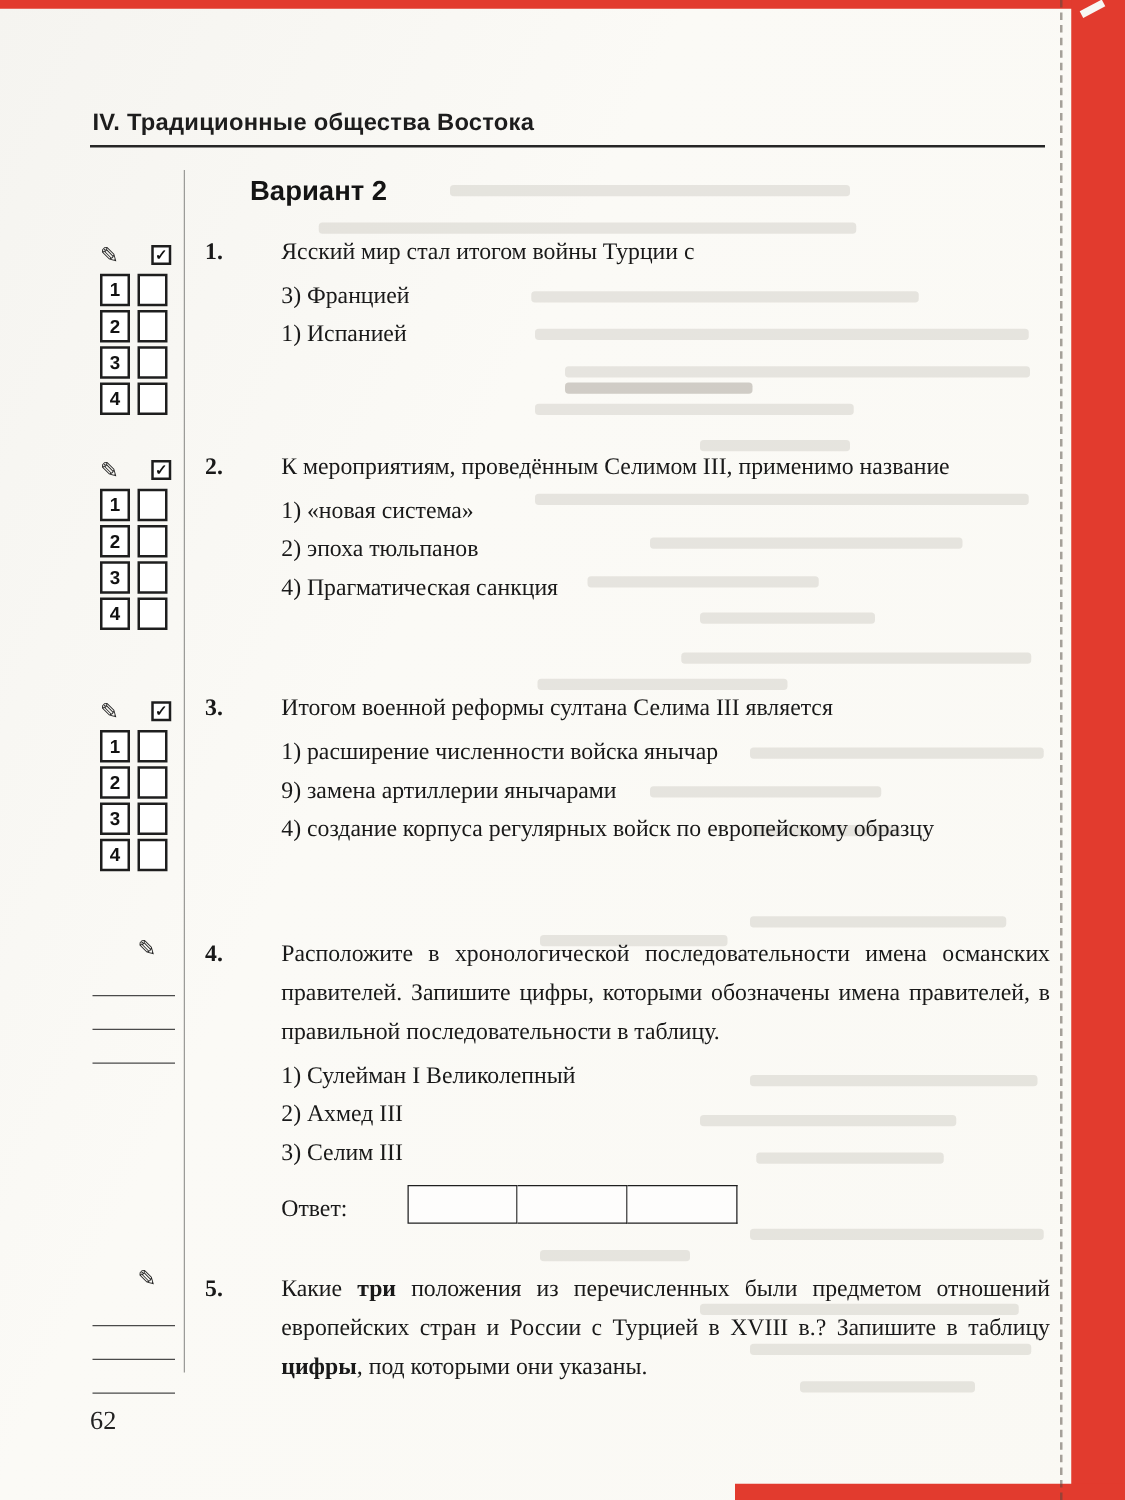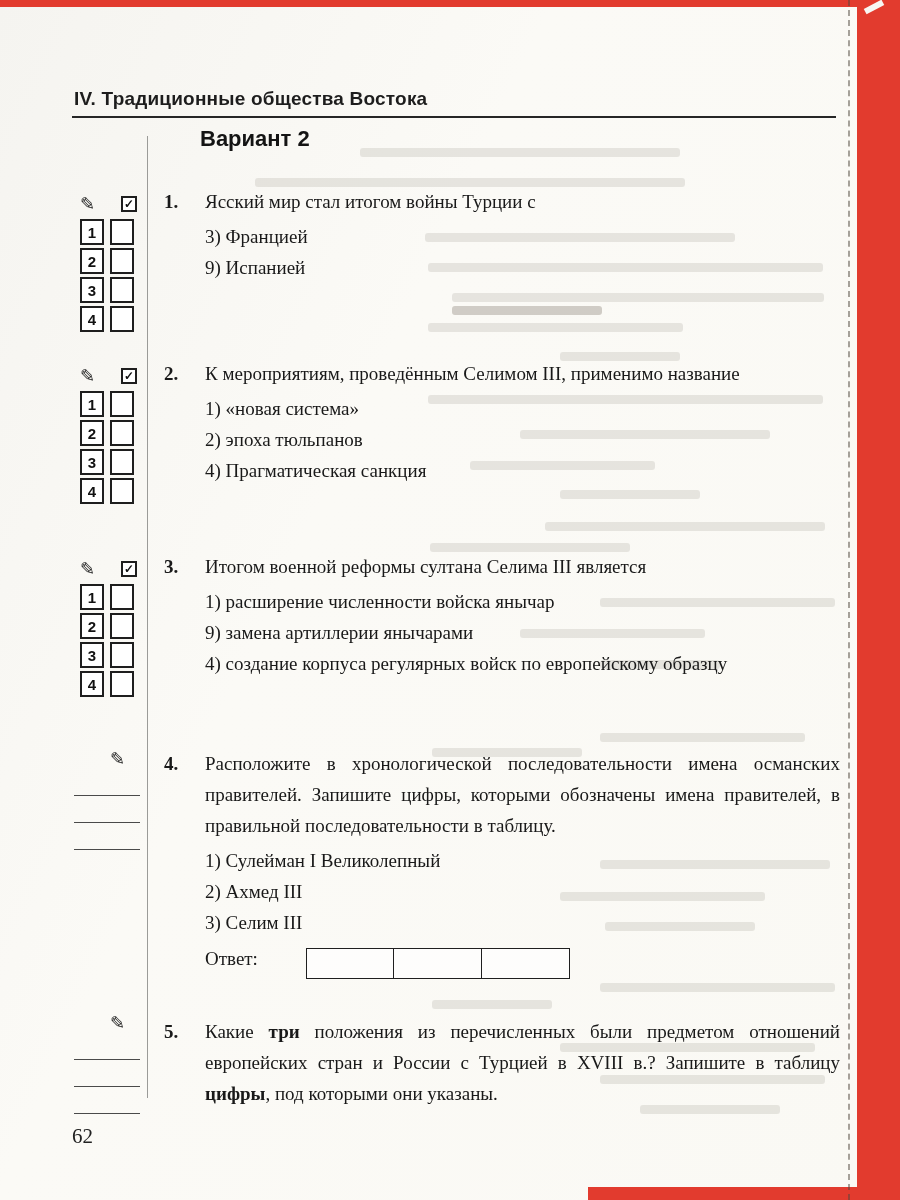--- a/index.html
+++ b/index.html
@@ -13,32 +13,32 @@
   .red-top    { position:absolute; top:0; left:0; width:100%; height:7px; background:var(--red); z-index:40; }
   .red-right  { position:absolute; top:0; right:0; width:43px; height:100%; background:var(--red); z-index:40; }
   .red-bottom { position:absolute; bottom:0; left:588px; width:312px; height:13px; background:var(--red); z-index:40; }
   .cut-dashes { position:absolute; top:0; left:848px; height:100%; width:0; border-left:2px dashed rgba(80,72,62,.5); z-index:41; }
   .notch      { position:absolute; top:4px; left:864px; width:20px; height:6px; background:#f8f7f3; transform:rotate(-28deg); z-index:42; }
 
   
   .section-header { position:absolute; left:74px; top:88px; font:bold 19px "Liberation Sans", sans-serif; color:#1d1d1d; letter-spacing:.2px; z-index:10; }
   .header-underline { position:absolute; left:72px; top:116px; width:764px; height:2px; background:#262626; z-index:10; }
   .divider-v { position:absolute; left:147px; top:136px; width:1px; height:962px; background:#9b9b98; z-index:5; }
-  .variant-title { position:absolute; left:200px; top:126px; font:bold 22px "Liberation Sans", sans-serif; color:#141414; z-index:10; }
+  .variant-title { position:absolute; left:200px; top:140px; font:bold 22px "Liberation Sans", sans-serif; color:#141414; z-index:10; }
 
   
   .q { position:absolute; left:162px; width:678px; color:#191919; z-index:10; }
   .q .num { position:absolute; left:2px; top:0; font-weight:bold; font-size:19px; line-height:31px; }
-  .q .body { margin-left:43px;font-family:Liberation Serif, serif; }
+  .q .body { margin-left:63px;font-family:Liberation Serif, serif; }
   .q .text { font-size:19px; line-height:31px; text-align:justify; }
   .q .text b { font-weight:bold; }
   .opts { margin-top:4px; }
   .opt { font-size:19px; line-height:31px; padding-left:30px; text-indent:-30px; text-align:justify; }
 
-  .answer-row { margin-top:10px; display:flex; align-items:flex-start;gap:32px; }
+  .answer-row { margin-top:10px; display:flex; align-items:flex-end;gap:32px; }
   .answer-label { font-size:19px; margin-right:16px; }
   .answer-table { display:flex; }
   .answer-cell { width:88px; height:31px; border:1.6px solid #1f1f1f; background:rgba(255,255,255,.65); }
   .answer-cell + .answer-cell { border-left:none; }
 
   
   .answer-grid { position:absolute; left:80px; width:57px; z-index:10; }
   .ag-head { display:flex; justify-content:space-between; align-items:center; height:20px; margin-bottom:5px; }
   .pencil { font-size:18px; line-height:1; color:#222; display:inline-block; }
   .ag-checkbox { width:16px; height:16px; border:2px solid #1e1e1e; display:flex; align-items:center; justify-content:center; font-size:12px; font-weight:bold; background:#fff; color:#111; }
@@ -177,21 +177,21 @@
   <div class="write-line"></div>
   <div class="write-line"></div>
 </div>
 
 <div class="q" style="top:186px">
   <span class="num">1.</span>
   <div class="body">
     <div class="text">Ясский мир стал итогом войны Турции с</div>
     <div class="opts">
       <div class="opt">3) Францией</div>
-      <div class="opt">9) Испанией</div>
+      <div class="opt">1) Испанией</div>
     </div>
   </div>
 </div>
 
 <div class="q" style="top:358px">
   <span class="num">2.</span>
   <div class="body">
     <div class="text">К мероприятиям, проведённым Селимом III, применимо название</div>
     <div class="opts">
       <div class="opt">1) «новая система»</div>

